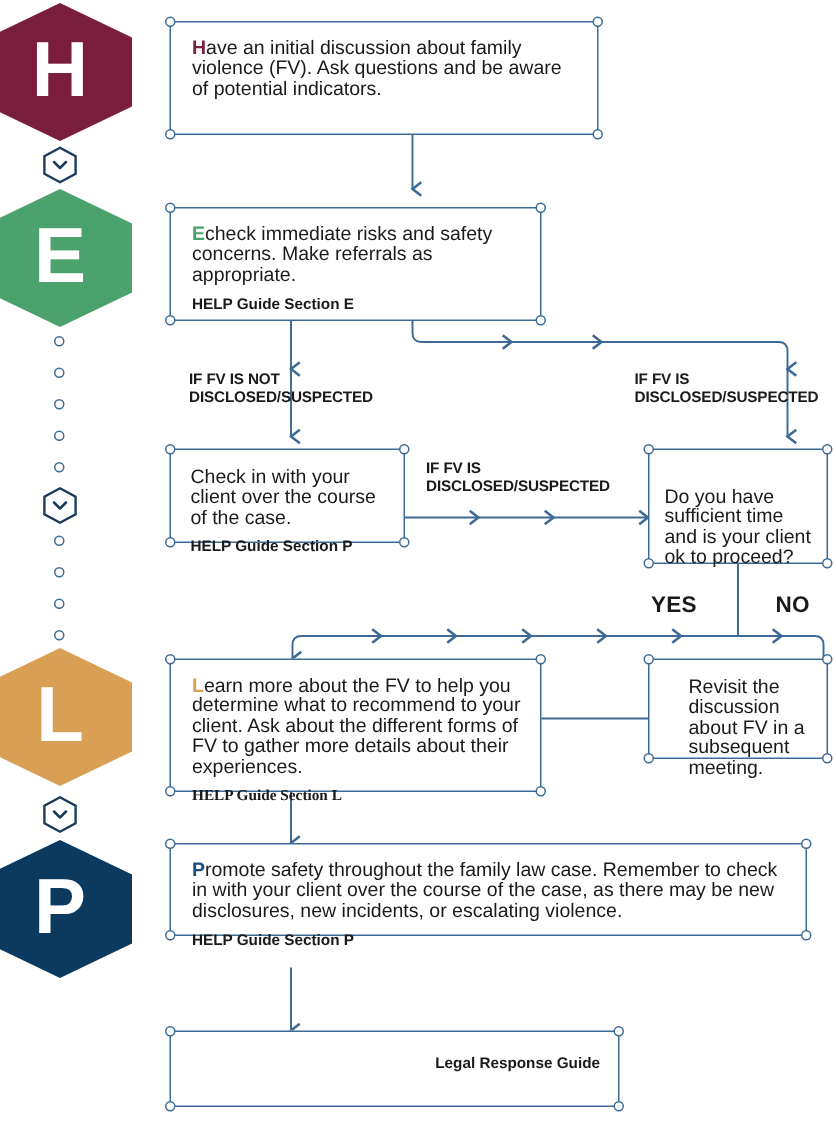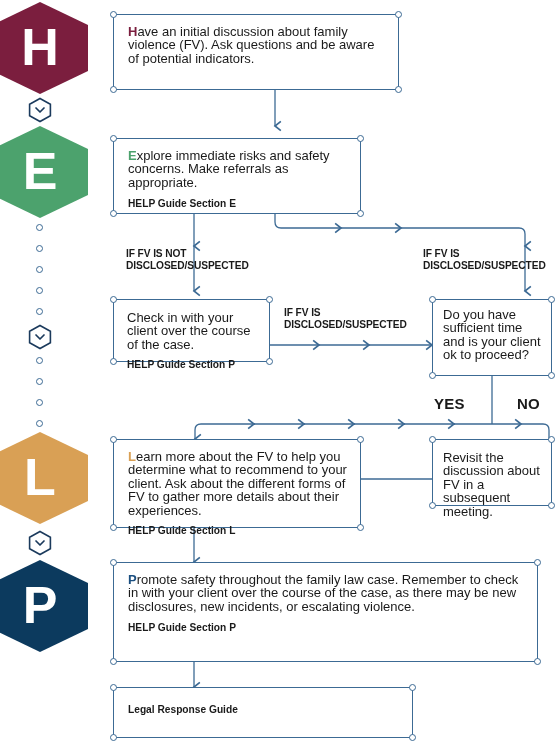--- a/index.html
+++ b/index.html
@@ -92,21 +92,21 @@
     font-weight: bold;
   }
   .cap-h { color: #7B1E3E; }
   .cap-e { color: #4CA26D; }
   .cap-l { color: #D9A055; }
   .cap-p { color: #1B4F80; }
   .guide-h { color: #9B2C4F; }
   .guide-e { color: #4CA26D; }
   .guide-p { color: #1B5089; }
   .guide-l { color: #D9A055; }
-  .guide-red { color: #C0392B; }
+  .guide-red { color: #C0392B; text-align: right; }
 
   
   .knob {
     position: absolute;
     width: 7px;
     height: 7px;
     border: 1.3px solid #3C6A94;
     border-radius: 50%;
     background: #ffffff;
     box-sizing: border-box;
@@ -222,21 +222,21 @@
 
   <div class="fbox" style="left:113px; top:14px; width:286px; height:76px;">
     <p><span class="cap cap-h">H</span><span>ave an initial discussion about family violence (FV). Ask questions and be aware of potential indicators.</span></p>
     <div class="knob" style="left:-4px; top:-4px;"></div>
     <div class="knob" style="right:-4px; top:-4px;"></div>
     <div class="knob" style="left:-4px; bottom:-4px;"></div>
     <div class="knob" style="right:-4px; bottom:-4px;"></div>
   </div>
 
   <div class="fbox" style="left:113px; top:138px; width:248px; height:76px;">
-    <p><span class="cap cap-e">E</span><span>xplore immediate risks and safety concerns. Make referrals as appropriate.</span></p>
+    <p><span class="cap cap-e">E</span><span>check immediate risks and safety concerns. Make referrals as appropriate.</span></p>
     <p class="guide guide-e">HELP Guide Section E</p>
     <div class="knob" style="left:-4px; top:-4px;"></div>
     <div class="knob" style="right:-4px; top:-4px;"></div>
     <div class="knob" style="left:-4px; bottom:-4px;"></div>
     <div class="knob" style="right:-4px; bottom:-4px;"></div>
   </div>
 
   <div class="blabel" style="left:126px; top:248px; width:160px;">IF FV IS NOT
 DISCLOSED/SUSPECTED</div>
   <div class="blabel" style="left:423px; top:248px; width:140px;">IF FV IS
@@ -246,49 +246,49 @@
 
   <div class="fbox" style="left:113px; top:299px; width:157px; height:63px; padding:11px 10px 8px 13px;">
     <p>Check in with your client over the course of the case.</p>
     <p class="guide guide-p" style="margin-top:8px;">HELP Guide Section P</p>
     <div class="knob" style="left:-4px; top:-4px;"></div>
     <div class="knob" style="right:-4px; top:-4px;"></div>
     <div class="knob" style="left:-4px; bottom:-4px;"></div>
     <div class="knob" style="right:-4px; bottom:-4px;"></div>
   </div>
 
-  <div class="fbox" style="left:432px; top:299px; width:120px; height:77px; padding:8px 9px 8px 10px;">
+  <div class="fbox" style="left:432px; top:299px; width:120px; height:77px; padding:24px 9px 8px 10px;">
     <p>Do you have sufficient time and is your client ok to proceed?</p>
     <div class="knob" style="left:-4px; top:-4px;"></div>
     <div class="knob" style="right:-4px; top:-4px;"></div>
     <div class="knob" style="left:-4px; bottom:-4px;"></div>
     <div class="knob" style="right:-4px; bottom:-4px;"></div>
   </div>
 
   <div class="ynlabel" style="left:434px; top:395px;">YES</div>
   <div class="ynlabel" style="left:517px; top:395px;">NO</div>
 
   <div class="fbox" style="left:113px; top:439px; width:248px; height:89px;">
     <p><span class="cap cap-l">L</span><span>earn more about the FV to help you determine what to recommend to your client. Ask about the different forms of FV to gather more details about their experiences.</span></p>
-    <p class="guide guide-l" style="margin-top:8px;">HELP Guide Section L</p>
-    <div class="knob" style="left:-4px; top:-4px;"></div>
-    <div class="knob" style="right:-4px; top:-4px;"></div>
-    <div class="knob" style="left:-4px; bottom:-4px;"></div>
-    <div class="knob" style="right:-4px; bottom:-4px;"></div>
-  </div>
-
-  <div class="fbox" style="left:432px; top:439px; width:120px; height:67px; padding:11px 9px 8px 10px;">
+    <p class="guide guide-l" style="margin-top:8px;font-family:Liberation Serif, serif;">HELP Guide Section L</p>
+    <div class="knob" style="left:-4px; top:-4px;"></div>
+    <div class="knob" style="right:-4px; top:-4px;"></div>
+    <div class="knob" style="left:-4px; bottom:-4px;"></div>
+    <div class="knob" style="right:-4px; bottom:-4px;"></div>
+  </div>
+
+  <div class="fbox" style="left:432px; top:439px; width:120px; height:67px; padding:11px 9px 8px 26px;">
     <p>Revisit the discussion about FV in a subsequent meeting.</p>
     <div class="knob" style="left:-4px; top:-4px;"></div>
     <div class="knob" style="right:-4px; top:-4px;"></div>
     <div class="knob" style="left:-4px; bottom:-4px;"></div>
     <div class="knob" style="right:-4px; bottom:-4px;"></div>
   </div>
 
-  <div class="fbox" style="left:113px; top:562px; width:425px; height:100px;">
+  <div class="fbox" style="left:113px; top:562px; width:425px; height:62px;">
     <p><span class="cap cap-p">P</span><span>romote safety throughout the family law case. Remember to check in with your client over the course of the case, as there may be new disclosures, new incidents, or escalating violence.</span></p>
     <p class="guide guide-p">HELP Guide Section P</p>
     <div class="knob" style="left:-4px; top:-4px;"></div>
     <div class="knob" style="right:-4px; top:-4px;"></div>
     <div class="knob" style="left:-4px; bottom:-4px;"></div>
     <div class="knob" style="right:-4px; bottom:-4px;"></div>
   </div>
 
   <div class="fbox" style="left:113px; top:687px; width:300px; height:51px; padding:11px 12px 8px 14px;">
     <p class="guide guide-red" style="margin-top:5px;">Legal Response Guide</p>

